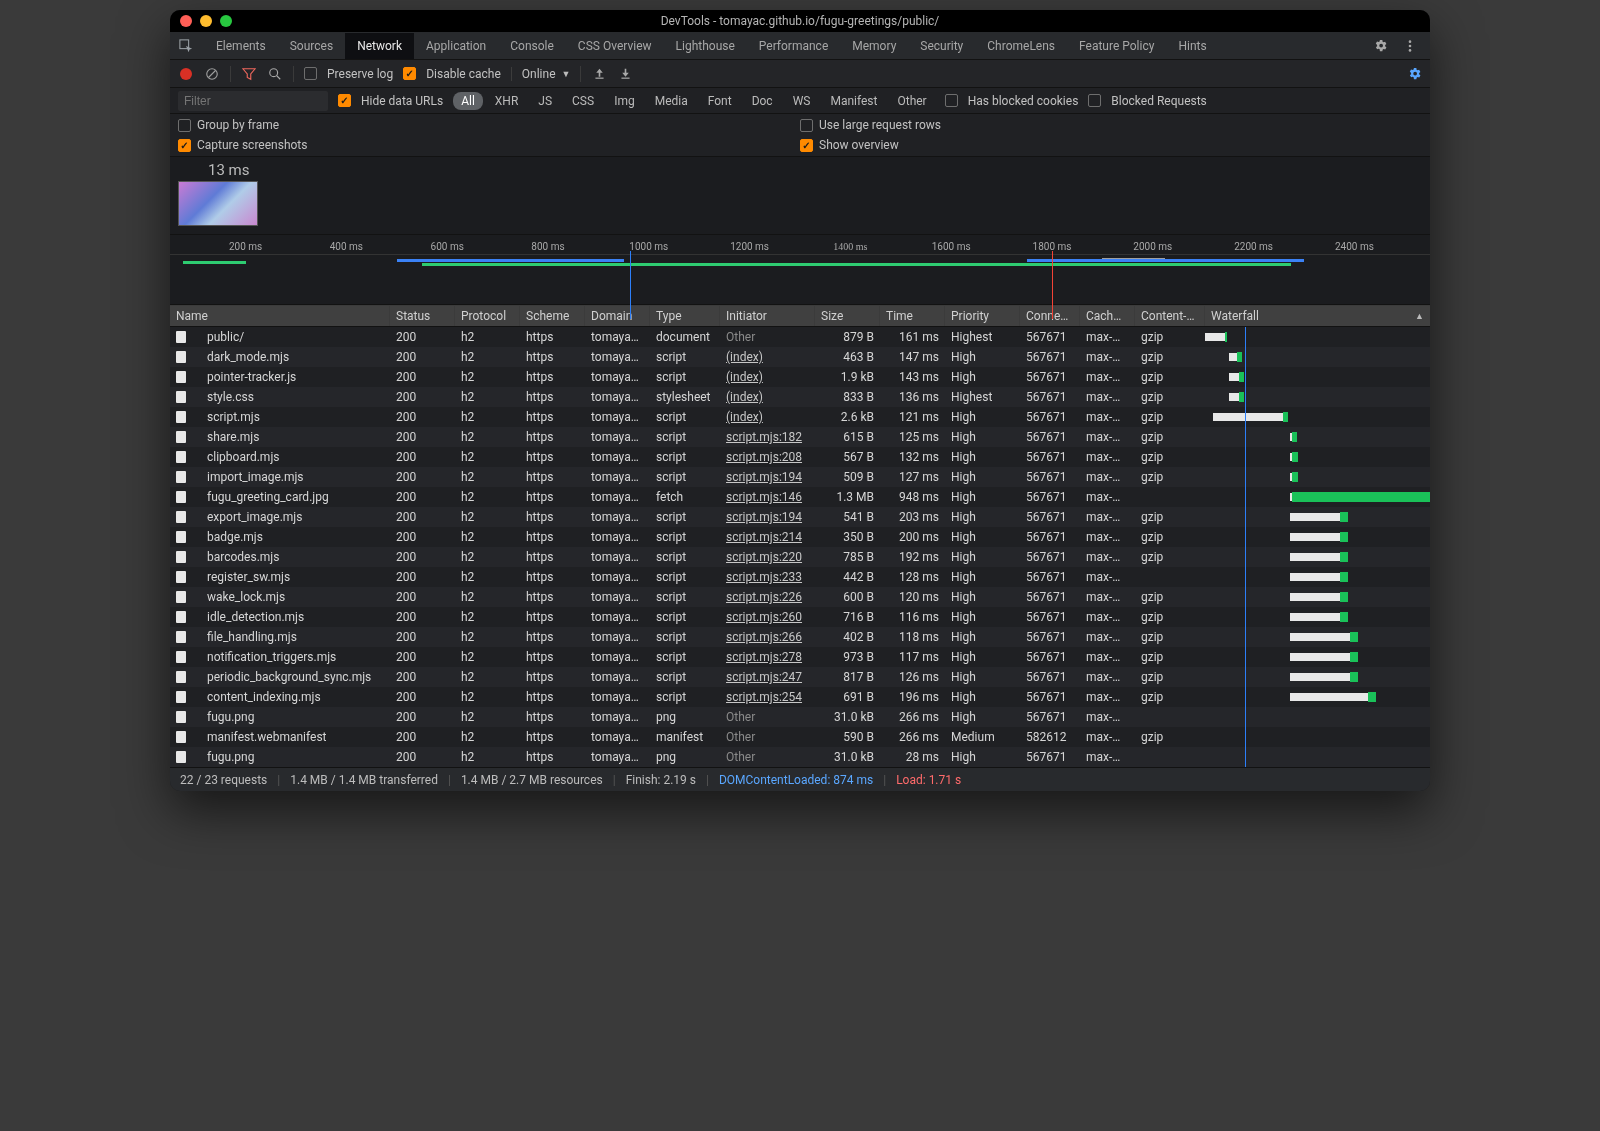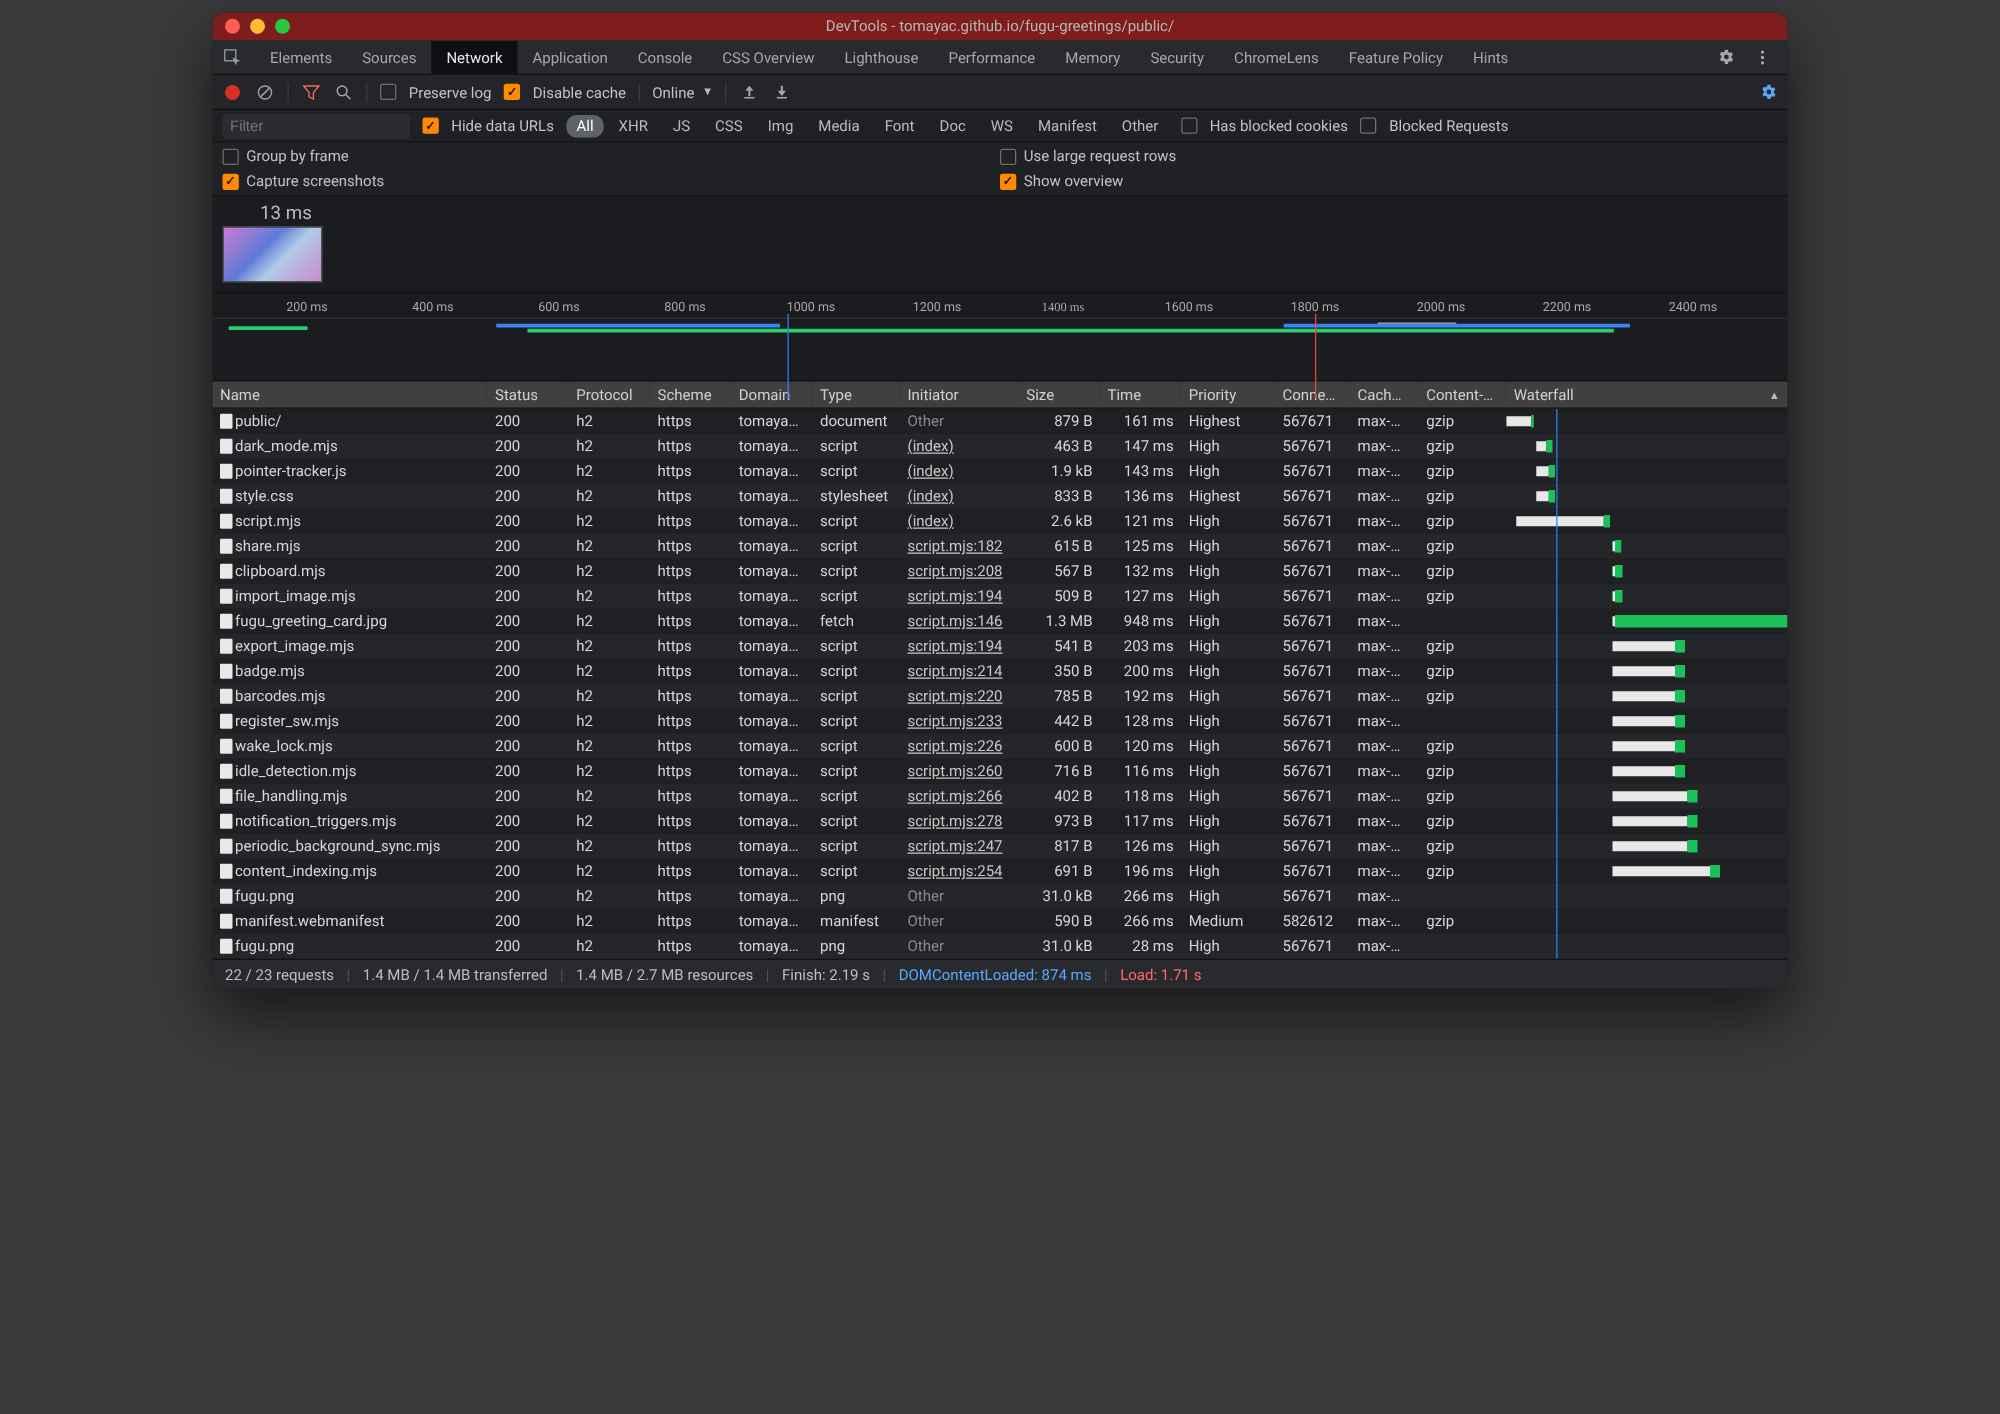--- a/index.html
+++ b/index.html
@@ -16,21 +16,21 @@
   }
   .window {
     width: 1260px;
     background: #1e1f22;
     border-radius: 10px;
     overflow: hidden;
     box-shadow: 0 20px 50px rgba(0,0,0,0.6);
   }
   .titlebar {
     height: 22px;
-    background: #7f1d1d;
+    background: #000000;
     display: flex;
     align-items: center;
     position: relative;
   }
   .traffic-lights { display: flex; gap: 8px; padding-left: 10px; }
   .traffic-light { width: 12px; height: 12px; border-radius: 50%; }
   .tl-close { background: #ff5f57; }
   .tl-min { background: #febc2e; }
   .tl-max { background: #28c840; }
   .title-text {
@@ -155,21 +155,21 @@
     font-weight: 400;
   }
   .grid-head .cell { padding: 0 6px; border-right: 1px solid #3b3b3b; height: 100%; display: flex; align-items: center; overflow: hidden; white-space: nowrap; }
   .grid-head .cell:last-child { border-right: none; justify-content: space-between; }
   .grid-body { max-height: 470px; overflow: hidden; }
   .grid-row { height: 20px; color: #d6d6d6; }
   .grid-row:nth-child(even) { background: #25262a; }
   .grid-row:nth-child(odd) { background: #1f2023; }
   .cell { padding: 0 6px; overflow: hidden; white-space: nowrap; text-overflow: ellipsis; }
   .cell.num { text-align: right; }
-  .name-cell { display: flex; align-items: center; gap: 2px; text-align: right; }
+  .name-cell { display: flex; align-items: center; gap: 21px; text-align: right; }
   .file-icon { width: 10px; height: 12px; background: #e8e8e8; border-radius: 1px; flex-shrink: 0; }
   .initiator-link { color: #c7c7c7; text-decoration: underline; cursor: pointer; }
   .initiator-other { color: #8a8a8a; }
   .waterfall-cell { position: relative; height: 100%; }
   .wbar { position: absolute; top: 5px; height: 10px; }
   .wbar.green { background: #1ac159; }
   .wbar.white { background: #e8e8e8; top: 6px; height: 8px; }
   .wline-blue { position: absolute; top:0; bottom:0; width:1px; background:#2d7ff9; }
   .statusbar {
     display: flex; align-items: center; height: 24px;

